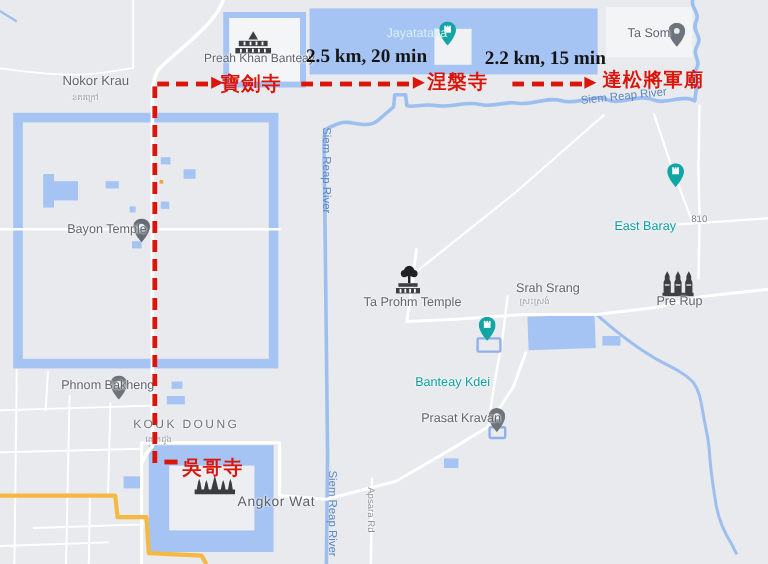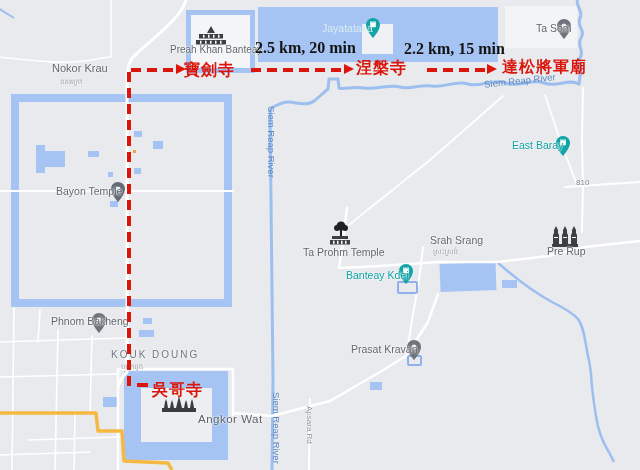--- a/index.html
+++ b/index.html
@@ -6,21 +6,21 @@
   #stage{position:relative;width:640px;height:470px;background:#e8eaed;overflow:hidden;
          font-family:"Liberation Sans",sans-serif;}
   .abs{position:absolute;}
   .patch{position:absolute;background:#f2f4f6;}
   .water{position:absolute;background:#a5c4f4;}
   .water-outline{position:absolute;box-sizing:border-box;border:8px solid #a5c4f4;background:transparent;}
   .bracket{position:absolute;box-sizing:border-box;border:2px solid #8fb0ea;background:transparent;border-radius:2px;}
   .lbl{position:absolute;color:#61666c;font-size:10.5px;white-space:nowrap;
        text-shadow:0 0 2px #fff,0 0 2px #fff;line-height:1.05;}
   .khmer{font-size:7px;color:#9aa0a6;letter-spacing:0;}
-  .teal{color:#0da1a4;}
+  .teal{color:#0da1a4;margin-top:44px;}
   .waterlbl{color:#5f88c0;font-size:9.5px;font-weight:400;text-shadow:none;}
   .locality{font-size:10px;color:#6d747b;letter-spacing:2px;}
   .rot90{transform:rotate(90deg);transform-origin:0 0;}
   .cn{position:absolute;color:#dc150b;font-family:"Liberation Serif",serif;font-weight:700;
       font-size:16px;white-space:nowrap;letter-spacing:1px;}
   .dist{position:absolute;color:#141414;font-family:"Liberation Serif",serif;font-weight:700;
         font-size:16px;white-space:nowrap;}
   .red-dash-h{position:absolute;height:4px;
         background:repeating-linear-gradient(90deg,#dc150b 0 10px,transparent 10px 16px);}
   .red-dash-v{position:absolute;width:4px;
@@ -172,21 +172,21 @@
     <rect x="4.2" y="4.6" width="5.6" height="4.6" fill="#fff"></rect>
       <rect x="4.2" y="3.4" width="1.4" height="1.4" fill="#fff"></rect>
       <rect x="6.3" y="3.4" width="1.4" height="1.4" fill="#fff"></rect>
       <rect x="8.4" y="3.4" width="1.4" height="1.4" fill="#fff"></rect>
   </svg>
 
   <div class="lbl" style="left:170px;top:45px;width:90px;text-align:center;font-size:10px;">Preah Khan Banteay</div>
   <div class="lbl" style="left:52px;top:63px;font-size:11px;">Nokor Krau</div>
   <div class="lbl khmer" style="left:60px;top:78px;">នគរក្រៅ</div>
   <div class="lbl" style="left:322px;top:23px;color:#d8eef0;text-shadow:none;">Jayatataka</div>
-  <div class="lbl" style="left:536px;top:23px;">Ta Som</div>
+  <div class="lbl" style="left:523px;top:23px;">Ta Som</div>
   <div class="lbl waterlbl" style="left:484px;top:76px;transform:rotate(-6deg);">Siem Reap River</div>
   <div class="lbl waterlbl rot90" style="left:276px;top:106px;">Siem Reap River</div>
   <div class="lbl waterlbl rot90" style="left:281px;top:392px;">Siem Reap River</div>
   <div class="lbl rot90" style="left:313px;top:406px;font-size:8px;color:#8d939a;">Apsara Rd</div>
   <div class="lbl teal" style="left:512px;top:140px;">East Baray</div>
   <div class="lbl" style="left:576px;top:179px;font-size:8px;color:#80868d;">810</div>
   <div class="lbl" style="left:56px;top:186px;">Bayon Temple</div>
   <div class="lbl" style="left:303px;top:247px;">Ta Prohm Temple</div>
   <div class="lbl" style="left:430px;top:235px;">Srah Srang</div>
   <div class="lbl khmer" style="left:433px;top:248px;">ស្រះស្រង់</div>

